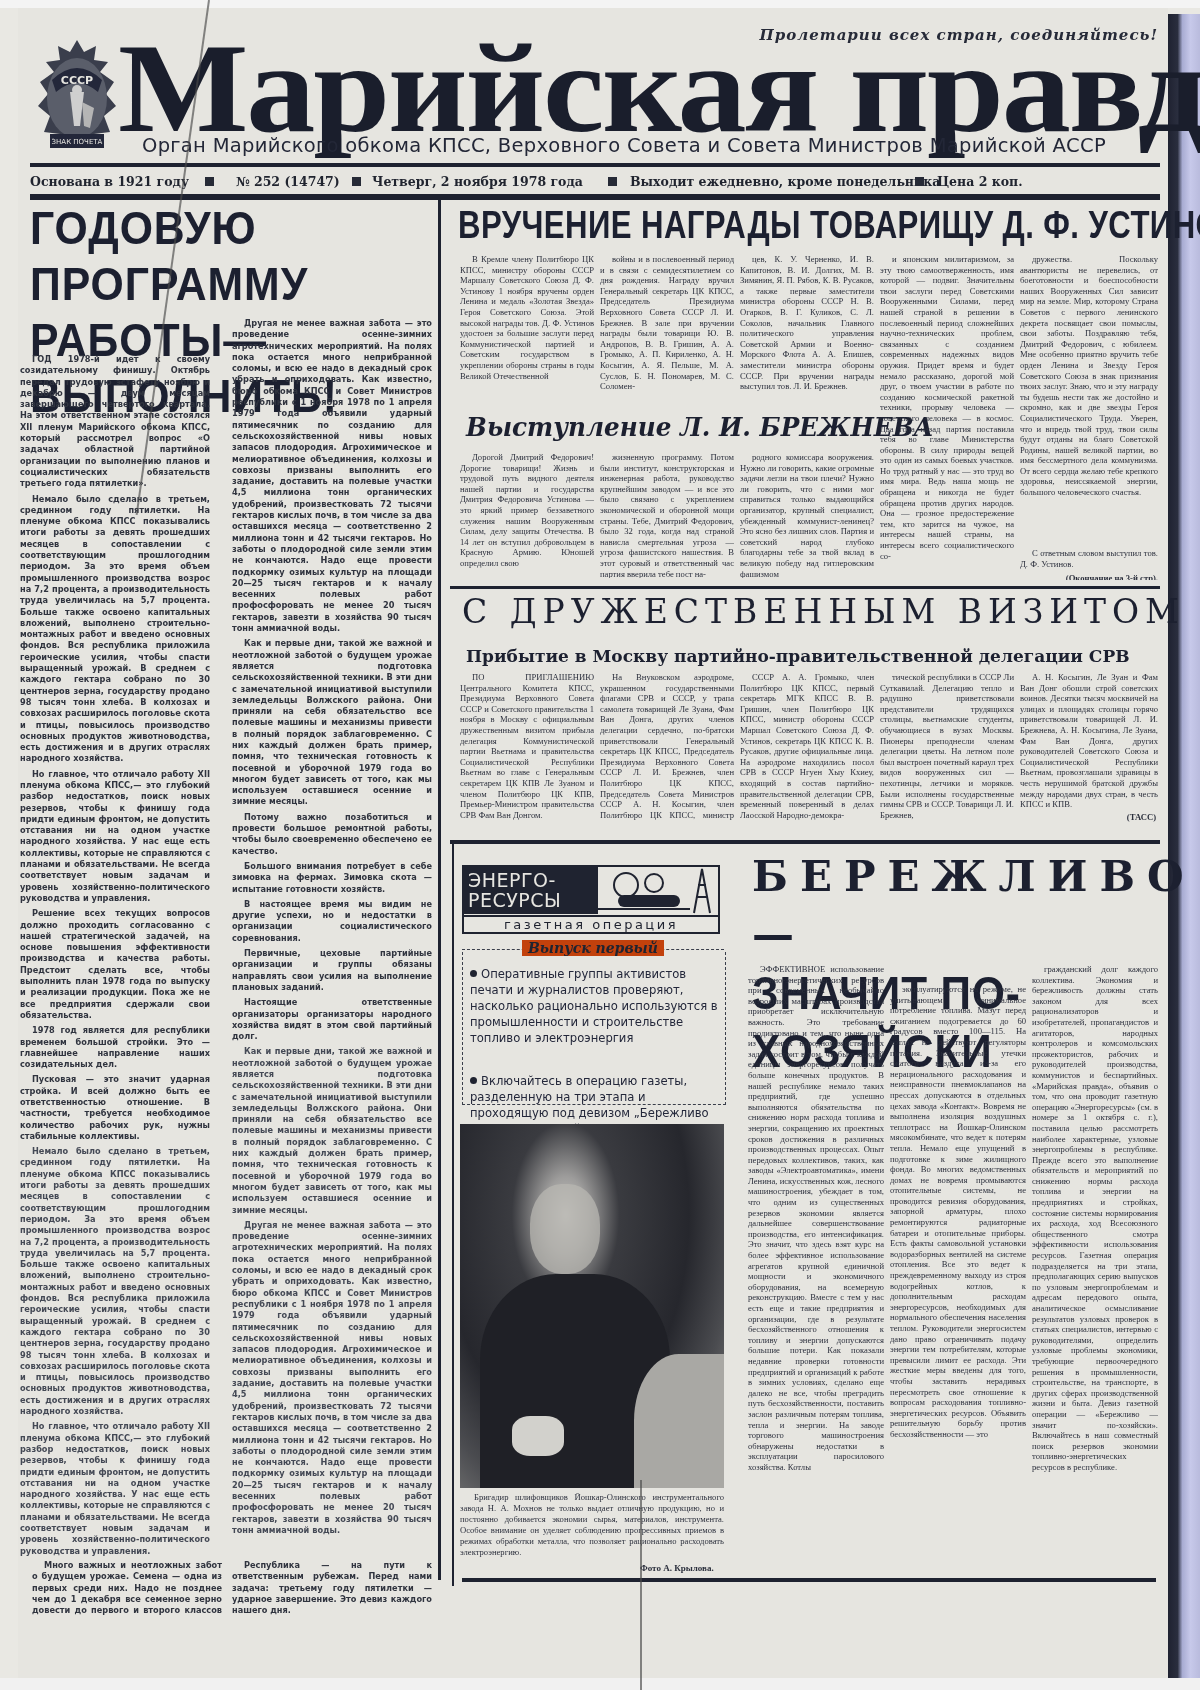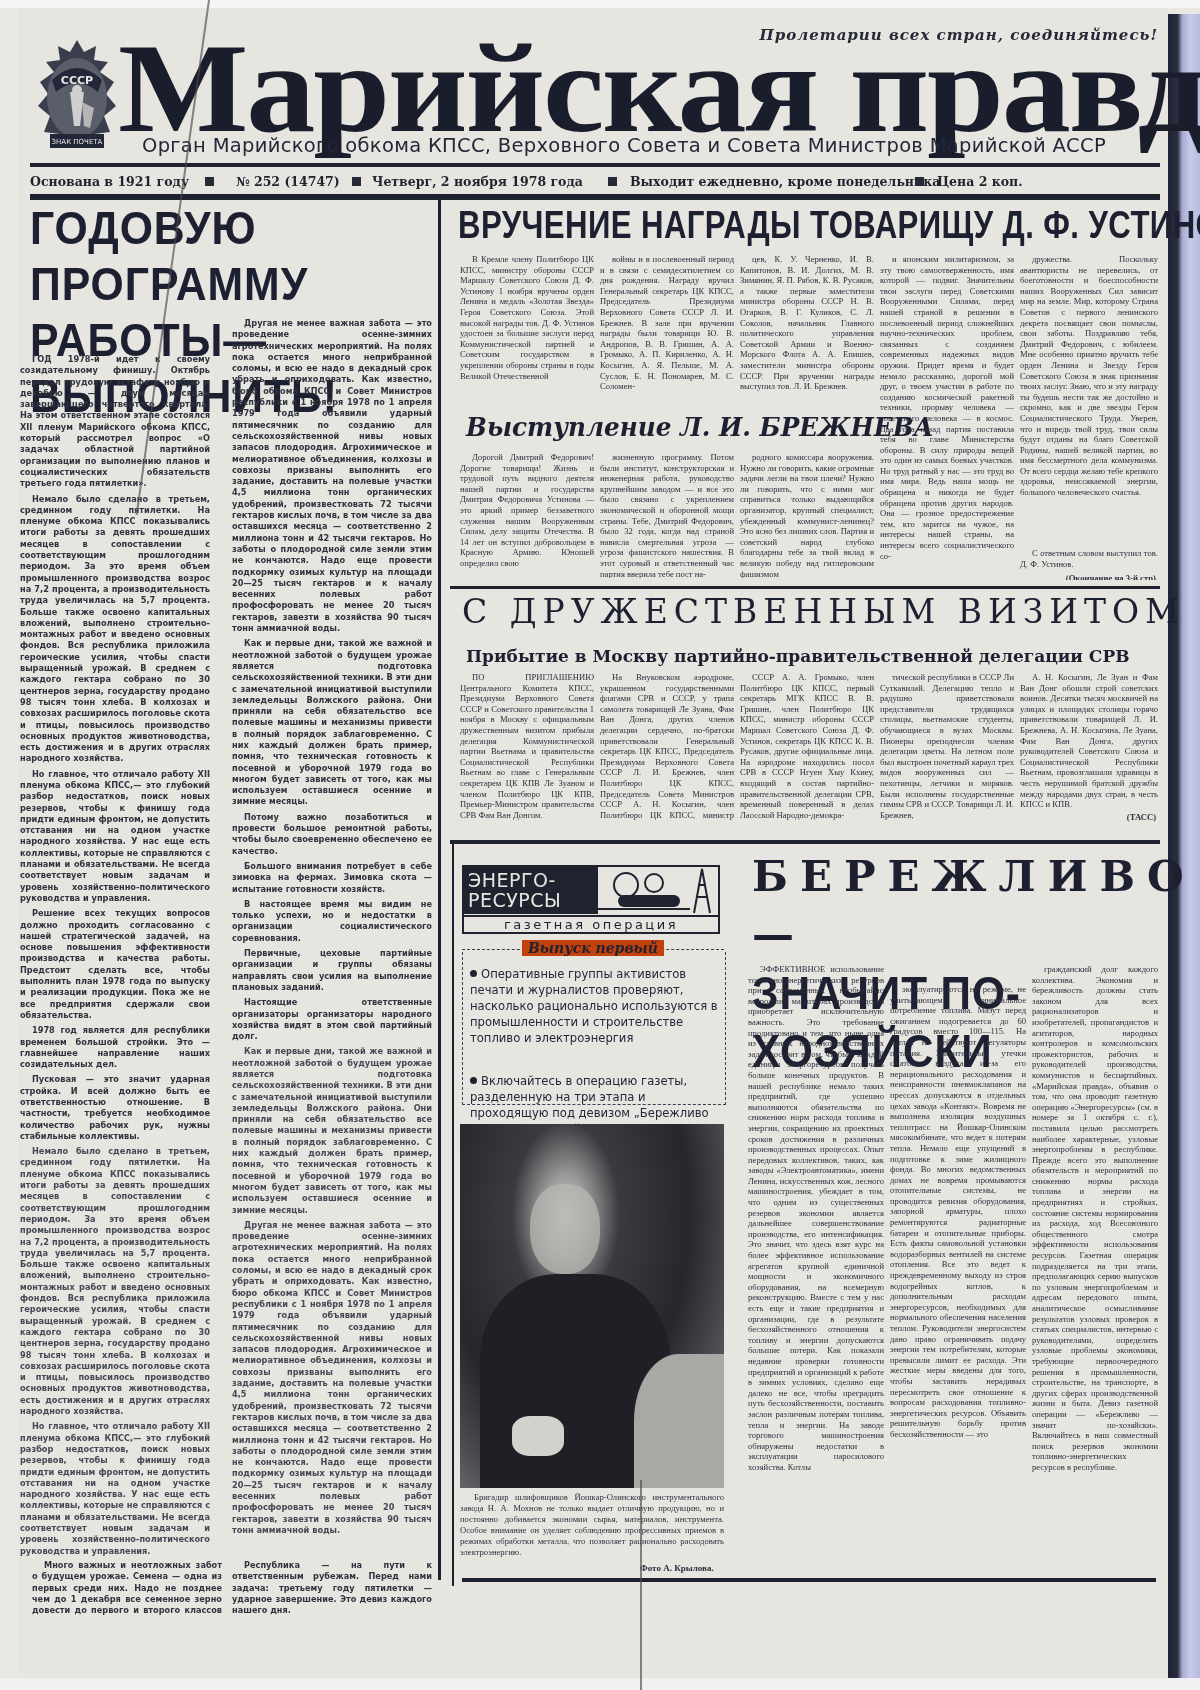--- a/index.html
+++ b/index.html
@@ -113,21 +113,21 @@
 
 </div>
 <div class="col sans" style="left:32px;top:1560px;width:190px;height:58px;">
   <p>Много важных и неотложных забот о будущем урожае. Семена — одна из первых среди них. Надо не позднее чем до 1 декабря все семенное зерно довести до первого и второго классов посевного стандарта,</p>
 </div>
 <div class="col sans" style="left:232px;top:318px;width:200px;height:1232px;">
   <p>Другая не менее важная забота — это проведение осенне-зимних агротехнических мероприятий. На полях пока остается много неприбранной соломы, и всю ее надо в декадный срок убрать и оприходовать. Как известно, бюро обкома КПСС и Совет Министров республики с 1 ноября 1978 по 1 апреля 1979 года объявили ударный пятимесячник по созданию для сельскохозяйственной нивы новых запасов плодородия. Агрохимическое и мелиоративное объединения, колхозы и совхозы призваны выполнить его задание, доставить на полевые участки 4,5 миллиона тонн органических удобрений, произвестковать 72 тысячи гектаров кислых почв, в том числе за два оставшихся месяца — соответственно 2 миллиона тонн и 42 тысячи гектаров. Но заботы о плодородной силе земли этим не кончаются. Надо еще провести подкормку озимых культур на площади 20—25 тысяч гектаров и к началу весенних полевых работ профосфоровать не менее 20 тысяч гектаров, завезти в хозяйства 90 тысяч тонн аммиачной воды.</p>
   <p>Как и первые дни, такой же важной и неотложной заботой о будущем урожае является подготовка сельскохозяйственной техники. В эти дни с замечательной инициативой выступили земледельцы Волжского района. Они приняли на себя обязательство все полевые машины и механизмы привести в полный порядок заблаговременно. С них каждый должен брать пример, помня, что техническая готовность к посевной и уборочной 1979 года во многом будет зависеть от того, как мы используем оставшиеся осенние и зимние месяцы.</p>
   <p>Потому важно позаботиться и провести большое ремонтной работы, чтобы было своевременно обеспечено ее качество.</p>
   <p>Большого внимания потребует в себе зимовка на фермах. Зимовка скота — испытание готовности хозяйств.</p>
-  <p>В настоящее время мы видим не только успехи, но и недостатки в организации социалистического соревнования.</p>
+  <p>В настоящее время мы видим не другие успехи, но и недостатки в организации социалистического соревнования.</p>
   <p>Первичные, цеховые партийные организации и группы обязаны направлять свои усилия на выполнение плановых заданий.</p>
   <p>Настоящие ответственные организаторы организаторы народного хозяйства видят в этом свой партийный долг.</p>
   <p class="fill">Как и первые дни, такой же важной и неотложной заботой о будущем урожае является подготовка сельскохозяйственной техники. В эти дни с замечательной инициативой выступили земледельцы Волжского района. Они приняли на себя обязательство все полевые машины и механизмы привести в полный порядок заблаговременно. С них каждый должен брать пример, помня, что техническая готовность к посевной и уборочной 1979 года во многом будет зависеть от того, как мы используем оставшиеся осенние и зимние месяцы.</p>
   <p class="fill">Другая не менее важная забота — это проведение осенне-зимних агротехнических мероприятий. На полях пока остается много неприбранной соломы, и всю ее надо в декадный срок убрать и оприходовать. Как известно, бюро обкома КПСС и Совет Министров республики с 1 ноября 1978 по 1 апреля 1979 года объявили ударный пятимесячник по созданию для сельскохозяйственной нивы новых запасов плодородия. Агрохимическое и мелиоративное объединения, колхозы и совхозы призваны выполнить его задание, доставить на полевые участки 4,5 миллиона тонн органических удобрений, произвестковать 72 тысячи гектаров кислых почв, в том числе за два оставшихся месяца — соответственно 2 миллиона тонн и 42 тысячи гектаров. Но заботы о плодородной силе земли этим не кончаются. Надо еще провести подкормку озимых культур на площади 20—25 тысяч гектаров и к началу весенних полевых работ профосфоровать не менее 20 тысяч гектаров, завезти в хозяйства 90 тысяч тонн аммиачной воды.</p>
 
 </div>
 <div class="col sans" style="left:232px;top:1560px;width:200px;height:58px;">
   <p>Республика — на пути к ответственным рубежам. Перед нами задача: третьему году пятилетки — ударное завершение. Это девиз каждого нашего дня.</p>
 </div>
 

